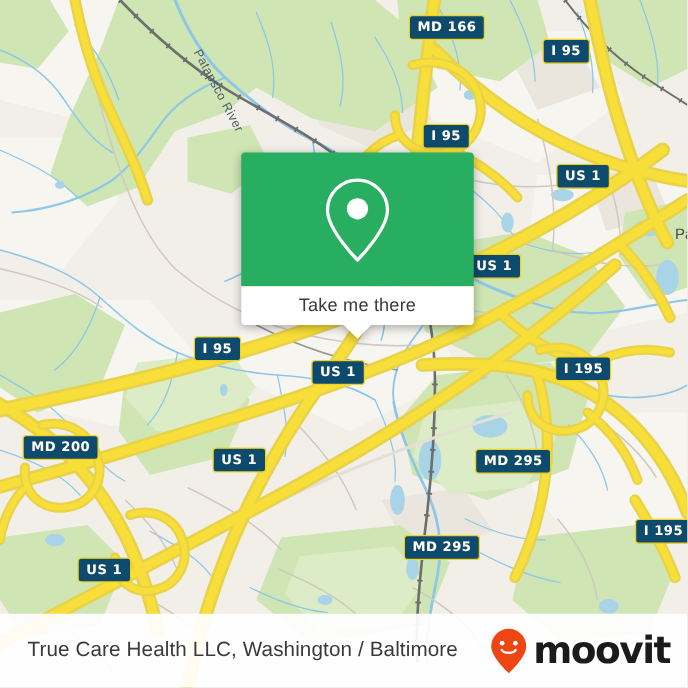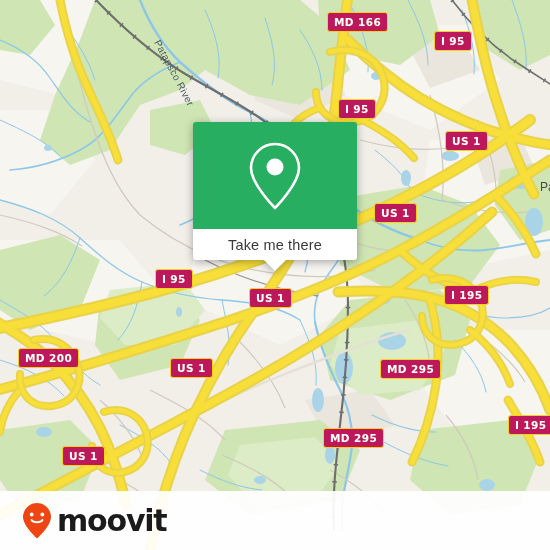--- a/index.html
+++ b/index.html
@@ -11,21 +11,21 @@
   }
   #root{position:relative;width:550px;height:550px;overflow:hidden;background:#f2efe9;}
 
   
   #map{position:absolute;inset:0;width:550px;height:550px;overflow:hidden;}
   #map svg{display:block;}
 
   
   .shield{
     position:absolute;
-    background:#be185d;
+    background:#0c4a6e;
     border:1.5px solid #f2d21a;
     border-radius:3px;
     color:#ffffff;
     font-family:"DejaVu Sans", sans-serif;
     font-size:10.5px;
     font-weight:bold;
     letter-spacing:.4px;
     line-height:1;
     padding:3.5px 6px 4px 6px;
     white-space:nowrap;
@@ -48,21 +48,21 @@
     font-family:"Liberation Sans", sans-serif;
     font-size:12px;
     color:#4a4a4a;
     white-space:nowrap;
   }
 
   
   #popup{
     position:absolute;
     left:193px;top:122px;
-    width:164px;
+    width:186px;
     filter:drop-shadow(0 2px 4px rgba(0,0,0,.32));
   }
   #popup-head{
     background:#27ae60;
     height:107px;
     border-radius:3px 3px 0 0;
     display:flex;align-items:center;justify-content:center;
   }
   #popup-body{
     background:#ffffff;
@@ -398,20 +398,21 @@
       </svg>
     </div>
     <div id="popup-body">
       <span id="popup-label">Take me there</span>
       <div id="popup-tail"></div>
     </div>
   </div>
 
 
   <div id="footer">
+    <div id="footer-title">True Care Health LLC, Washington / Baltimore</div>
     <div id="brand">
       <svg width="30" height="38" viewBox="0 0 30 38">
         <path d="M15,1 C7.3,1 1,7.3 1,15 C1,24 15,36.5 15,36.5 C15,36.5 29,24 29,15 C29,7.3 22.7,1 15,1 Z" fill="#ee4613"></path>
         <circle cx="9.7" cy="12.5" r="1.9" fill="#ffffff"></circle>
         <circle cx="20.3" cy="12.5" r="1.9" fill="#ffffff"></circle>
         <path d="M9.5,18 C11.2,21 18.8,21 20.5,18" fill="none" stroke="#ffffff" stroke-width="1.9" stroke-linecap="round"></path>
       </svg>
       <span id="brand-word">moovit</span>
     </div>
   </div>

